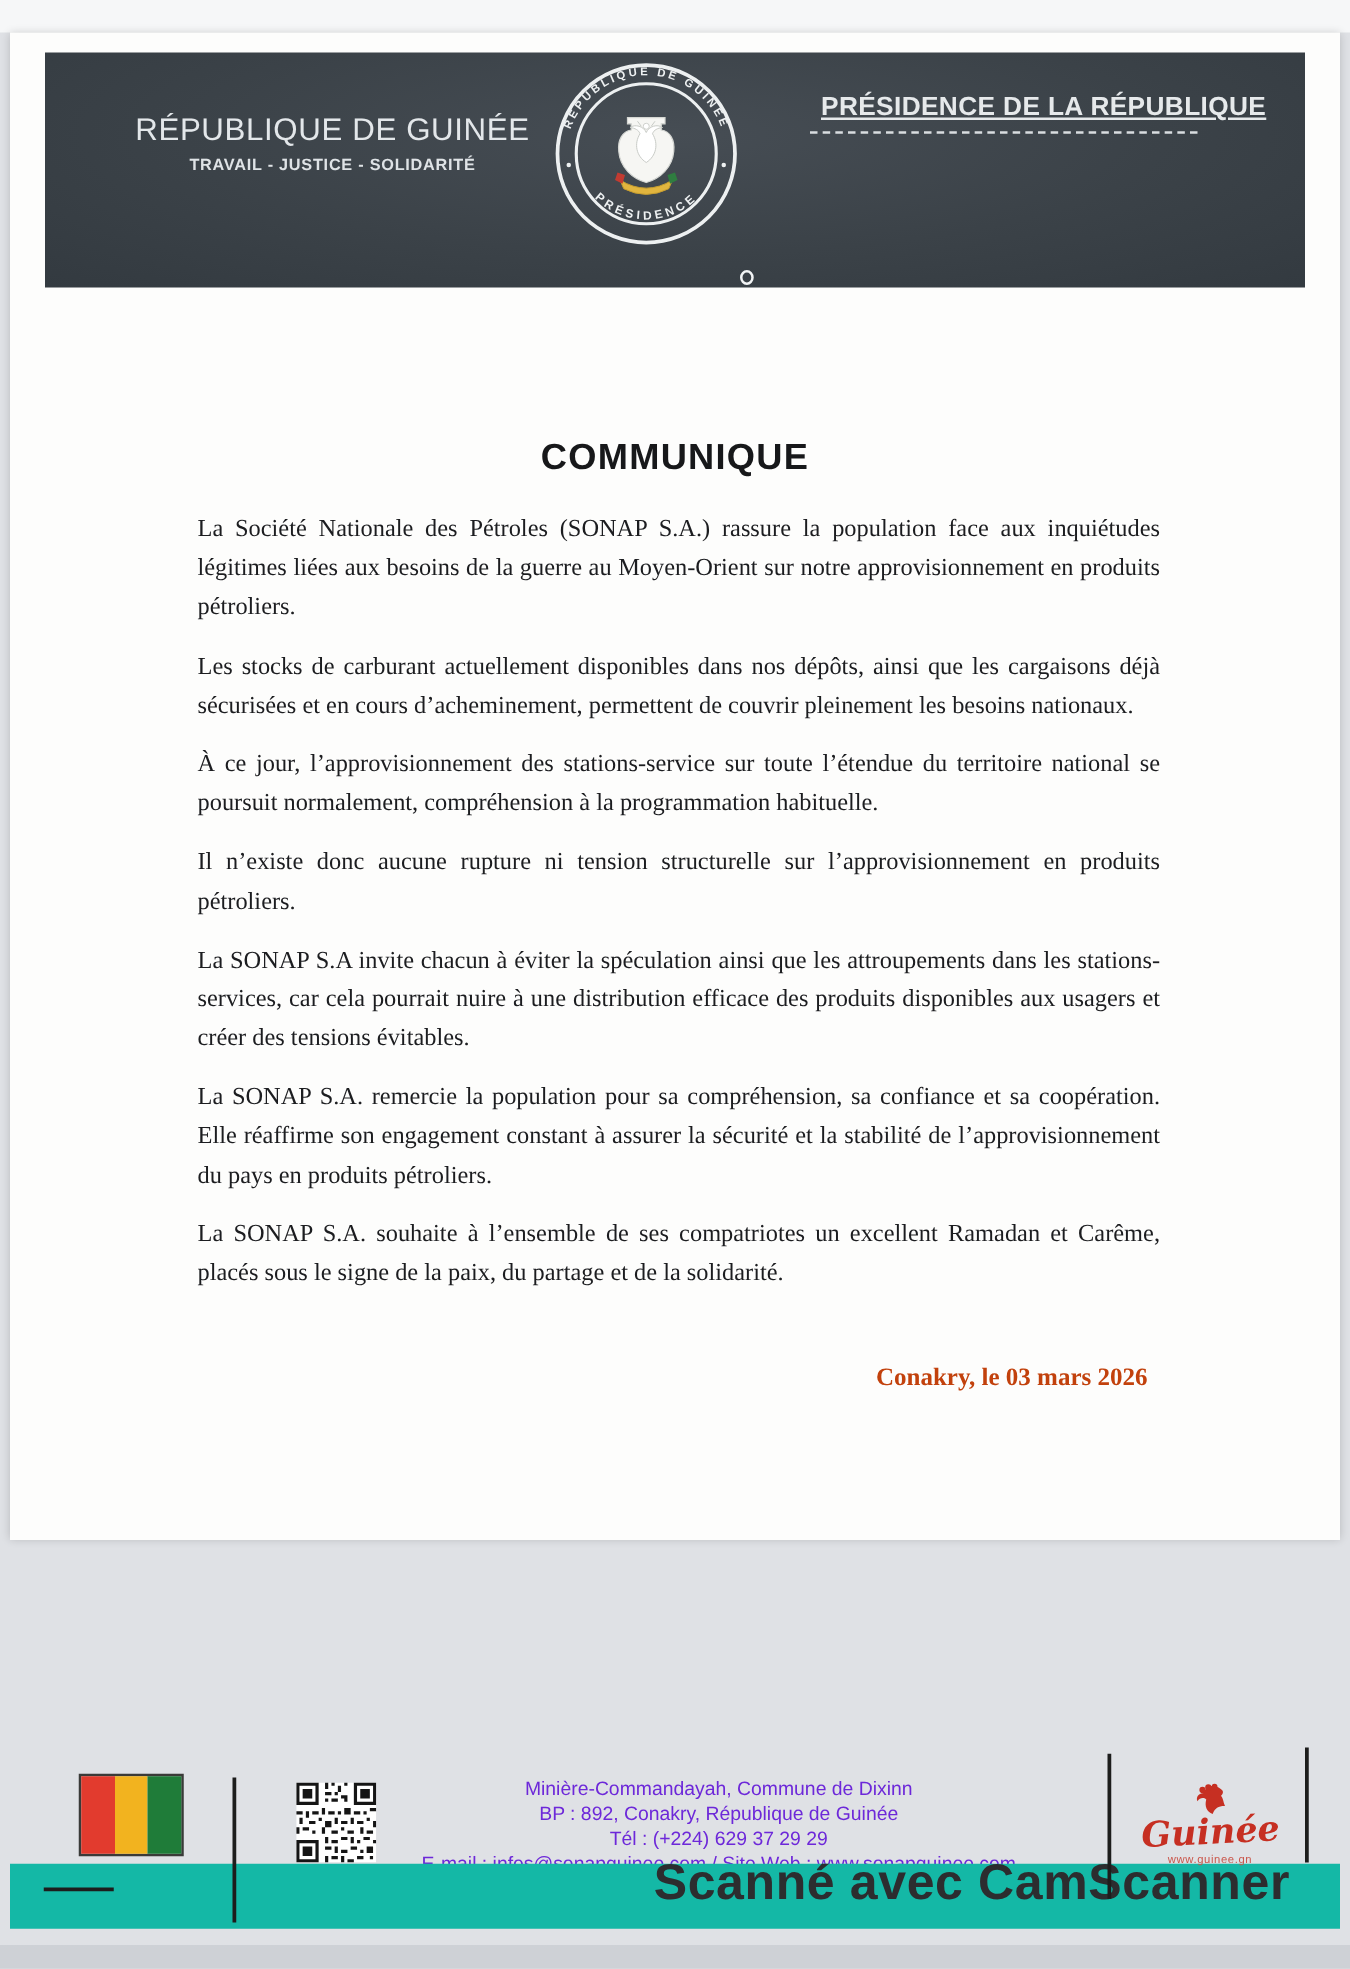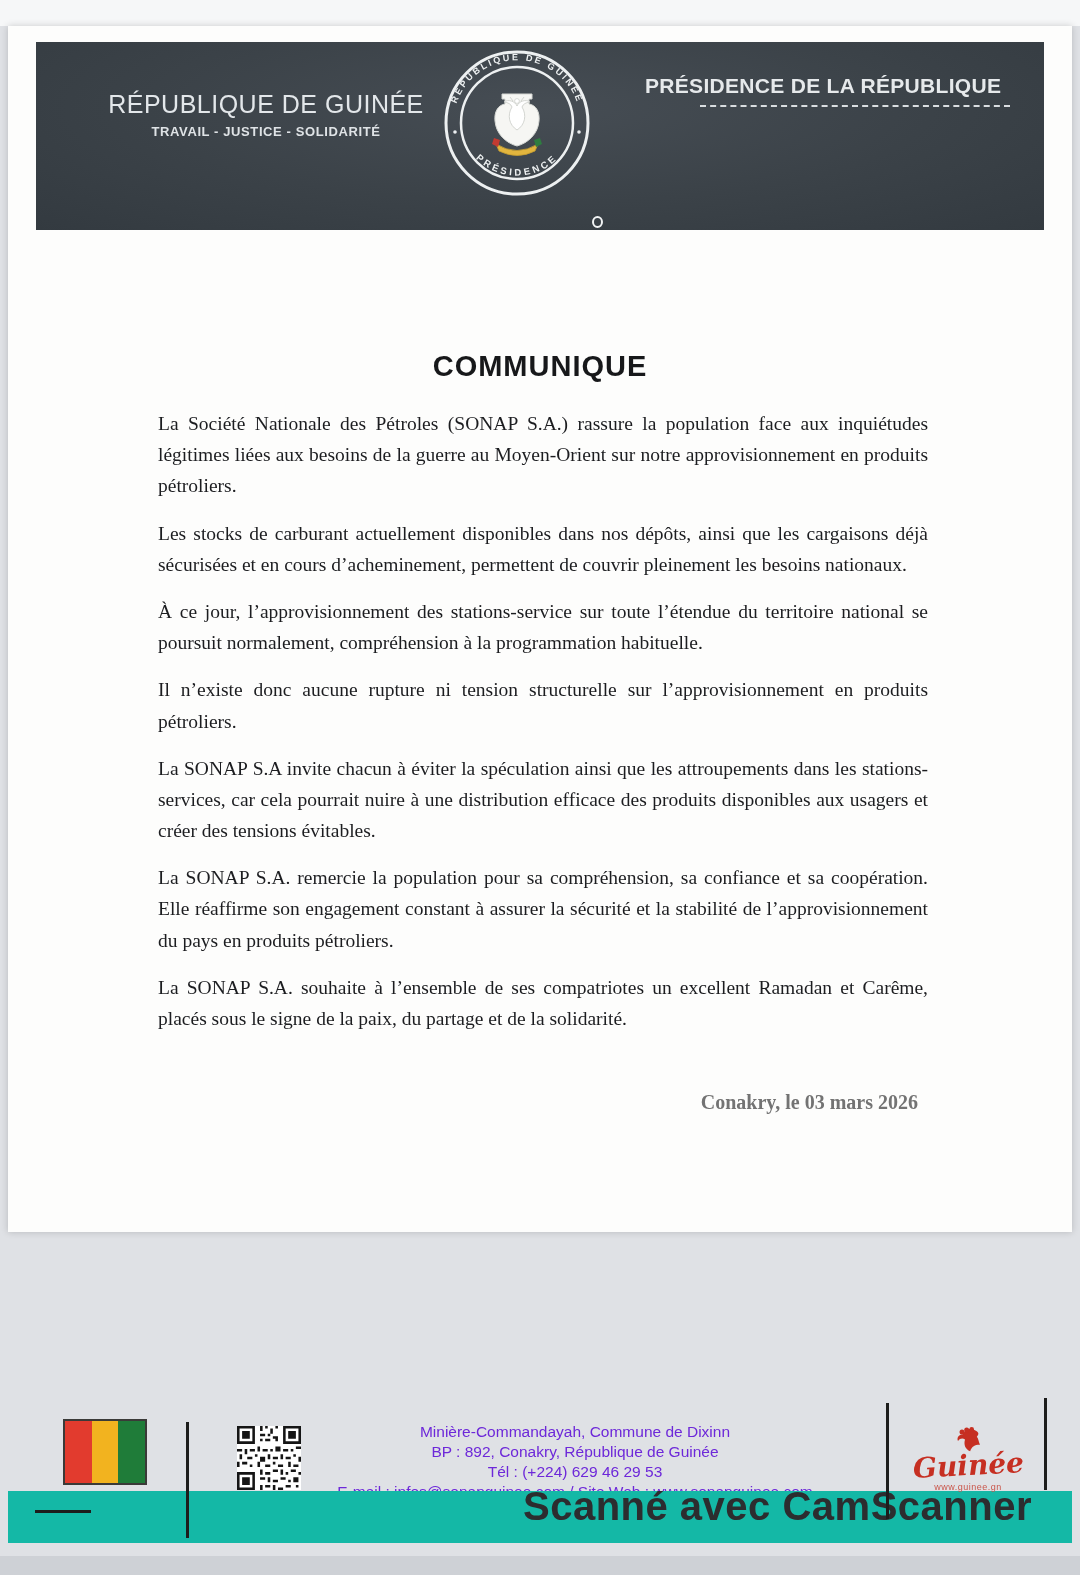--- a/index.html
+++ b/index.html
@@ -16,39 +16,39 @@
   }
   
   .banner{
     position:absolute;left:28px;top:16px;width:1008px;height:188px;
     background:radial-gradient(ellipse at 50% 35%, #464d54 0%, #3b4248 55%, #333a40 100%);
     color:#e6e9eb;
   }
   .banner-left{position:absolute;left:40px;top:48px;width:380px;text-align:center;}
   .banner-left .rep{font-size:25px;font-weight:400;letter-spacing:.5px;color:#e3e7ea;}
   .banner-left .motto{font-size:13px;font-weight:700;letter-spacing:.6px;margin-top:5px;color:#dfe3e6;}
-  .banner-right{position:absolute;left:609px;top:32px;width:420px;text-align:left;}
+  .banner-right{position:absolute;left:557px;top:32px;width:420px;text-align:right;text-decoration:underline;}
   .banner-right .l1{font-size:21px;font-weight:700;letter-spacing:.3px;}
   .banner-right .rule{width:310px;margin:7px auto 9px auto;border-bottom:2px dashed #d9dde0;height:0;}
   .banner-right .l2{font-size:21px;font-weight:700;letter-spacing:.3px;}
   .banner-right .l3{font-size:17px;font-weight:700;letter-spacing:.8px;margin-top:22px;}
   .seal{position:absolute;left:406px;top:6px;width:150px;height:150px;}
   .seal-text{font-family:"Liberation Sans",sans-serif;font-size:9px;font-weight:700;
     letter-spacing:2.4px;fill:#eef1f2;}
   .seal-text-bottom{font-size:9.5px;letter-spacing:3px;}
   .o-ring{position:absolute;left:556px;top:174px;width:7px;height:8px;border:2px solid #f2f4f5;
     border-radius:50%;}
   
   .doc-title{position:absolute;top:324px;left:0;right:0;text-align:center;
     font-size:29px;font-weight:700;letter-spacing:1px;color:#17181a;}
   .content{position:absolute;top:382px;left:150px;width:770px;
     font-family:"Liberation Serif", serif;font-size:19.5px;line-height:1.6;color:#1c1d20;}
   .content p{margin:0 0 16px 0;text-align:justify;}
   .dateline{margin-top:52px;text-align:right;padding-right:10px;
-    font-weight:700;font-size:20px;color:#737373;}
+    font-weight:700;font-size:20px;color:#c2410c;}
   
   .flag{position:absolute;left:55px;top:1393px;width:80px;height:62px;
     border:2px solid #3a3a38;display:flex;}
   .flag div{flex:1;}
   .divider{position:absolute;width:3px;background:#1d1d1c;z-index:3;}
   .div1{left:178px;top:1396px;height:116px;}
   .div2{left:878px;top:1377px;height:116px;}
   .div3{left:1036px;top:1372px;height:92px;}
   .hline{position:absolute;left:27px;top:1484px;width:56px;height:3px;background:#1d1d1c;z-index:3;}
   .qr{position:absolute;left:229px;top:1400px;width:64px;height:64px;}
@@ -147,21 +147,21 @@
          M1 11h1v2H1z M4 12h2v1H4z M7 11h1v1H7z M9 12h2v2H9z M12 11h1v2h-1z M14 12h2v1h-2z M17 11h1v2h-1z M19 12h2v1h-2z M22 11h1v1h-1z M24 12h1v2h-1z
          M0 14h1v2H0z M2 14h2v1H2z M5 15h1v1H5z M8 14h1v2H8z M11 15h2v1h-2z M14 14h1v1h-1z M16 15h2v1h-2z M20 14h1v2h-1z M22 15h2v1h-2z
          M9 17h1v2H9z M11 18h2v1h-2z M14 17h2v1h-2z M17 17h1v2h-1z M19 18h1v1h-1z M21 17h2v1h-2z M24 18h1v1h-1z
          M9 20h2v1H9z M12 20h1v2h-1z M14 21h2v1h-2z M17 20h2v1h-2z M20 21h1v1h-1z M22 20h2v2h-2z
          M9 23h1v2H9z M11 23h2v1h-2z M14 23h1v2h-1z M16 24h2v1h-2z M19 23h2v1h-2z M23 23h1v1h-1z"></path>
   </svg>
 
   <div class="address">
     <div>Minière-Commandayah, Commune de Dixinn</div>
     <div>BP : 892, Conakry, République de Guinée</div>
-    <div>Tél : (+224) 629 46 29 53</div>
+    <div>Tél : (+224) 629 37 29 29</div>
     <div>E-mail : infos@sonapguinee.com / Site Web : www.sonapguinee.com</div>
   </div>
 
   <div class="divider div2"></div>
 
   <div class="guinee">
     <svg class="bird" width="40" height="30" viewBox="0 0 24 16">
       <path d="M17 2c-3-2.4-7-1.2-8 2-2.2 0-4 2-3 4 1.1-1.8 3-1.9 4.2-.9-.9 3.1.2 6 3.1 7 1-2.8 3-3.9 5.9-3.8-.9-2-.9-3.9-1.9-4.9 1-1 1.6-2.3-.3-3.4z" fill="#c62f22"></path>
       <circle cx="8.4" cy="2.6" r="1.5" fill="#c62f22"></circle>
       <circle cx="11.2" cy="1.4" r="1.5" fill="#c62f22"></circle>

